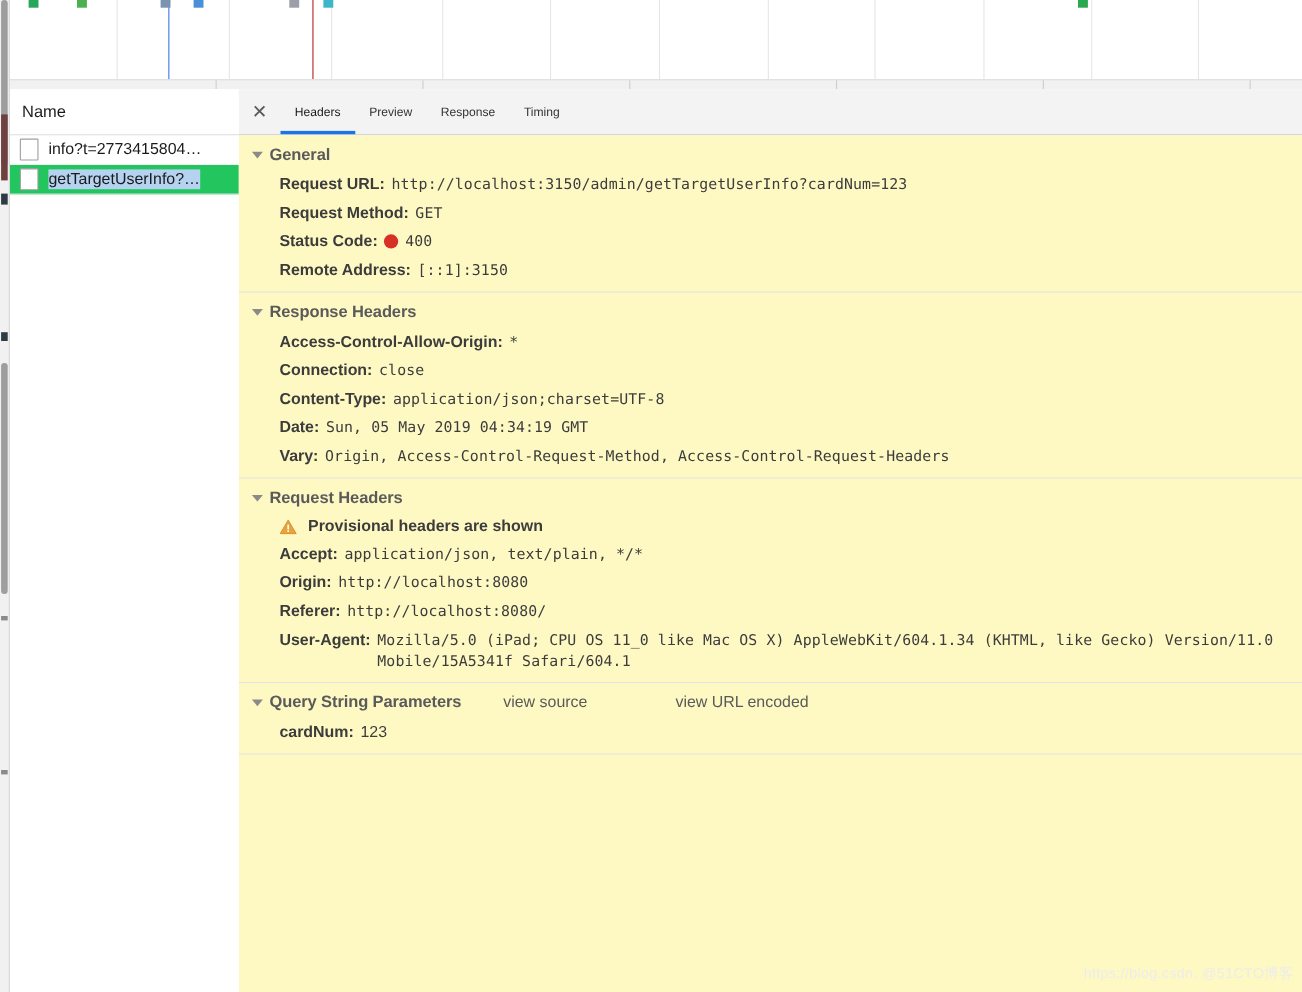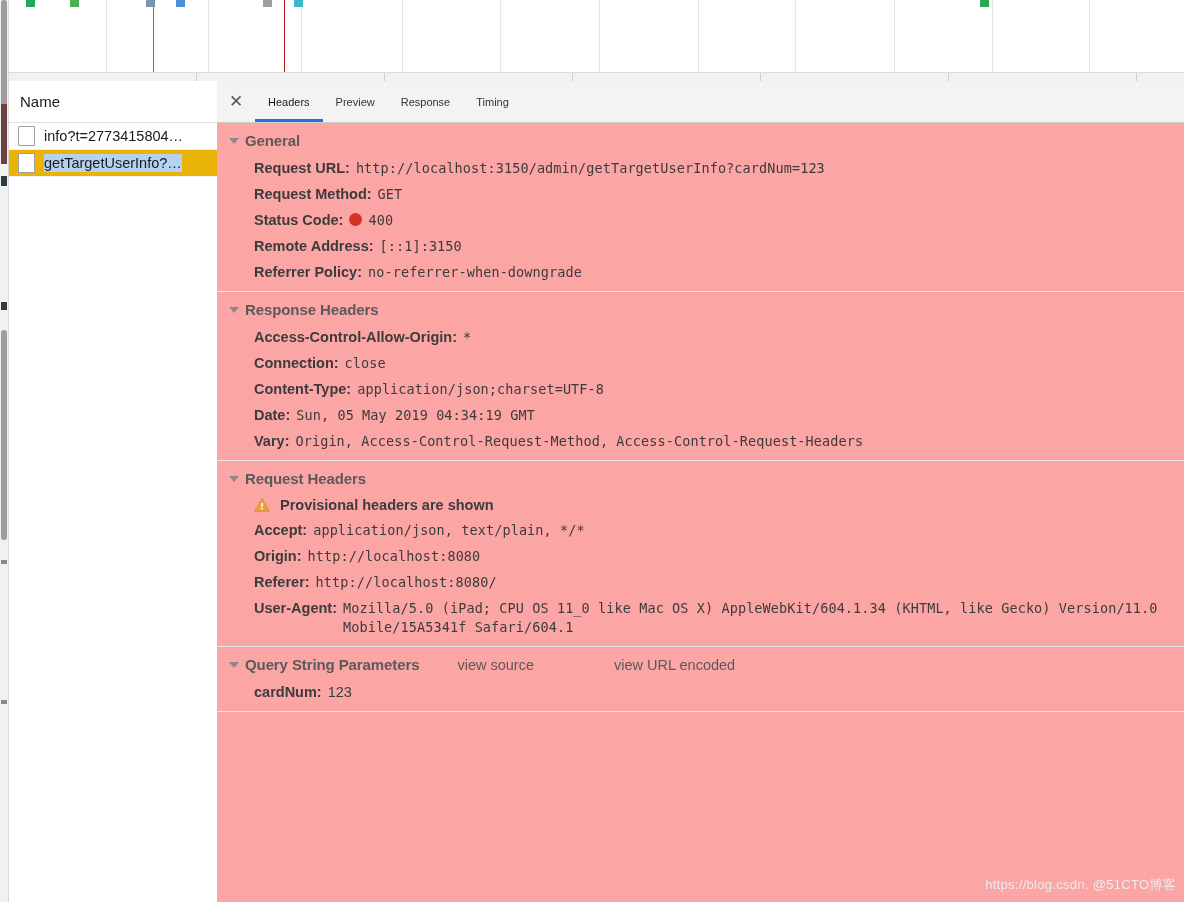--- a/index.html
+++ b/index.html
@@ -80,21 +80,21 @@
   .req-row {
     height: 27px;
     display: flex; align-items: center;
     padding-left: 10px;
     font-size: 14.5px;
     color: #1a1a1a;
     white-space: nowrap;
     box-sizing: border-box;
     border-bottom: 1px solid #f0f0f0;
   }
-  .req-row.selected { background: #eab308; }
+  .req-row.selected { background: #22c55e; }
   .req-icon {
     width: 15px; height: 18px;
     border: 1.5px solid #9e9e9e;
     background: #ffffff;
     border-radius: 1px;
     margin-right: 9px;
     flex: 0 0 auto;
   }
   .req-label { overflow: hidden; text-overflow: ellipsis; }
   .req-row.selected .req-label {
@@ -136,21 +136,21 @@
   .tab.active { color: #1a1a1a; }
   .tab.active::after {
     content: "";
     position: absolute; left: 0; right: 0; bottom: 0;
     height: 3px; background: #1a73e8;
   }
 
   .details-body {
     position: absolute; left: 0; top: 42px; right: 0; bottom: 0;
     overflow: hidden;
-    background: #fca5a5;
+    background: #fef9c3;
   }
 
   .section { border-bottom: 1px solid #e3e3e3; padding-bottom: 6px; }
   .section-title {
     display: flex; align-items: center;
     padding: 9px 0 6px 12px;
     font-size: 15px; font-weight: bold; color: #5a5a5a;
   }
   .caret {
     display: inline-block;
@@ -313,24 +313,20 @@
           </div>
           <div class="kv">
             <span class="k">Status Code:</span>
             <span class="status-dot" style="background: rgb(217, 48, 37);"></span>
             <span class="v" style="padding-left: 0px;">400</span>
           </div>
           <div class="kv">
             <span class="k">Remote Address:</span>
             <span class="v">[::1]:3150</span>
           </div>
-          <div class="kv">
-            <span class="k">Referrer Policy:</span>
-            <span class="v">no-referrer-when-downgrade</span>
-          </div>
         </div>
         <div class="section">
           <div class="section-title">
             <span class="caret"></span>
             <span class="title-text">Response Headers</span>
           </div>
           <div class="kv">
             <span class="k">Access-Control-Allow-Origin:</span>
             <span class="v">*</span>
           </div>

